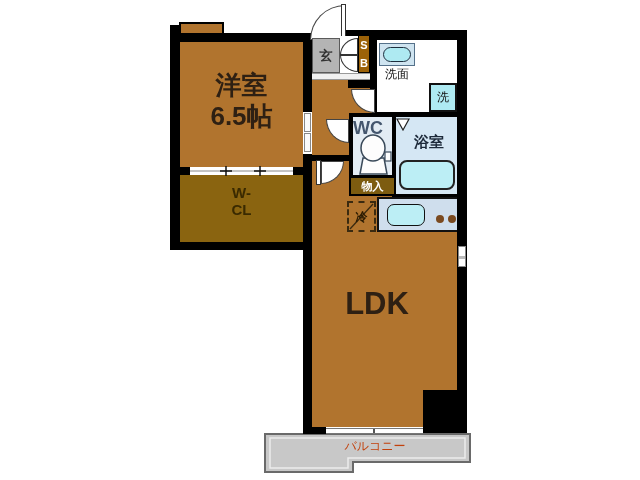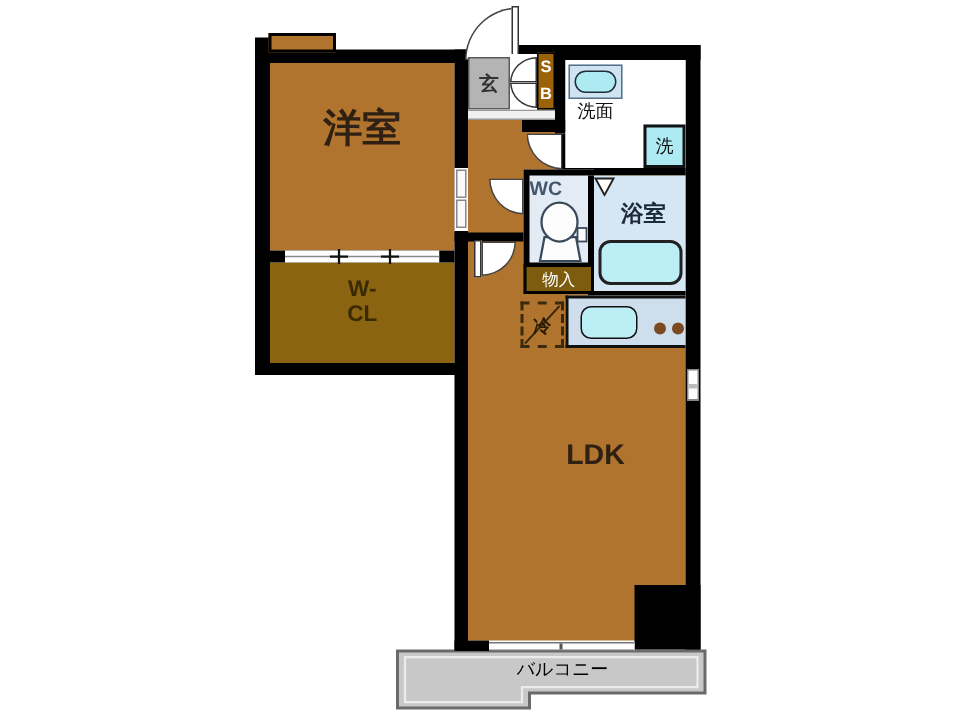--- a/index.html
+++ b/index.html
@@ -19,21 +19,21 @@
   <div class="abs" style="left:180px;top:42px;width:123px;height:125px;background:#b1742e;"></div>
   <div class="abs" style="left:180px;top:175px;width:123px;height:67px;background:#8a6410;"></div>
   <div class="abs" style="left:312px;top:80px;width:37px;height:80px;background:#b1742e;"></div>
   <div class="abs" style="left:344px;top:88px;width:28px;height:29px;background:#b1742e;"></div>
   <div class="abs" style="left:312px;top:113px;width:145px;height:314px;background:#b1742e;"></div>
 
   <svg class="abs" style="left:260px;top:430px;" width="215" height="46" viewBox="0 0 215 46">
     <polygon points="5,4 210,4 210,32 93,32 93,42 5,42" fill="#c8c8c8" stroke="#6a6a6a" stroke-width="2"></polygon>
     <polygon points="10,8 205,8 205,28 88,28 88,38 10,38" fill="none" stroke="#ececec" stroke-width="1.5"></polygon>
   </svg>
-  <div class="room-label" style="left:300px;top:438px;width:150px;font-size:12px;font-weight:normal;color:#000000;">バルコニー</div>
+  <div class="room-label" style="left:300px;top:438px;width:150px;font-size:12px;font-weight:normal;color:#c2410c;">バルコニー</div>
 
   <div class="wall" style="left:170px;top:25px;width:10px;height:225px;"></div>
   <div class="wall" style="left:170px;top:33px;width:142px;height:9px;"></div>
   <div class="wall" style="left:170px;top:242px;width:142px;height:8px;"></div>
   <div class="wall" style="left:303px;top:33px;width:9px;height:209px;"></div>
   <div class="wall" style="left:303px;top:242px;width:9px;height:191px;"></div>
   <div class="wall" style="left:345px;top:30px;width:122px;height:10px;"></div>
   <div class="wall" style="left:457px;top:30px;width:10px;height:403px;"></div>
   <div class="wall" style="left:370px;top:33px;width:7px;height:56px;"></div>
   <div class="wall" style="left:348px;top:80px;width:29px;height:8px;"></div>
@@ -64,37 +64,37 @@
 
   <div class="abs" style="left:377px;top:40px;width:80px;height:72px;background:#ffffff;"></div>
   <div class="abs" style="left:379px;top:43px;width:36px;height:23px;background:#cfe4f0;border:1px solid #55718a;box-sizing:border-box;"></div>
   <div class="abs" style="left:383px;top:47px;width:28px;height:15px;background:#aeeaf2;border:1.5px solid #1e2e3e;border-radius:8px;box-sizing:border-box;"></div>
   <div class="room-label" style="left:377px;top:66px;width:40px;font-size:12px;font-weight:normal;color:#111;">洗面</div>
   <div class="abs" style="left:429px;top:83px;width:28px;height:29px;background:#aeeaf2;border:2px solid #111;box-sizing:border-box;"></div>
   <div class="room-label" style="left:429px;top:89px;width:28px;font-size:12px;font-weight:normal;color:#111;">洗</div>
   <div class="swing" style="left:351px;top:89px;width:24px;height:24px;border-bottom-left-radius:100% 100%;"></div>
 
   <div class="abs" style="left:349px;top:113px;width:47px;height:66px;background:#e3ecf4;border:4px solid #000;box-sizing:border-box;"></div>
-  <div class="room-label" style="left:353px;top:118px;width:15px;font-size:13px;color:#44566e;">WC</div>
+  <div class="room-label" style="left:353px;top:118px;width:15px;font-size:18px;color:#44566e;">WC</div>
   <svg class="abs" style="left:354px;top:131px;" width="40" height="44" viewBox="0 0 40 44">
     <polygon points="6,43 9,27 30,27 33,43" fill="#fdfdfd" stroke="#3a4a5a" stroke-width="1.5"></polygon>
     <ellipse cx="19" cy="17" rx="12" ry="13" fill="#fdfdfd" stroke="#3a4a5a" stroke-width="1.5"></ellipse>
     <rect x="31" y="21" width="6" height="9" fill="#fdfdfd" stroke="#3a4a5a" stroke-width="1.2"></rect>
   </svg>
   <div class="swing" style="left:326px;top:119px;width:23px;height:24px;border-bottom-left-radius:100% 100%;"></div>
 
   <div class="abs" style="left:392px;top:117px;width:65px;height:80px;background:#d5e7f4;border-left:4px solid #000;border-bottom:3px solid #000;box-sizing:border-box;"></div>
   <div class="room-label" style="left:404px;top:133px;width:50px;font-size:15px;color:#1d2a3a;">浴室</div>
   <div class="abs" style="left:399px;top:160px;width:56px;height:30px;background:#bceef5;border:2px solid #222;border-radius:8px;box-sizing:border-box;"></div>
   <svg class="abs" style="left:396px;top:118px;" width="14" height="13" viewBox="0 0 14 13">
     <polygon points="1,1 13,1 7,12" fill="#fff" stroke="#222" stroke-width="1.2"></polygon>
   </svg>
 
   <div class="abs" style="left:349px;top:176px;width:47px;height:20px;background:#7d5c10;border:2px solid #000;box-sizing:border-box;"></div>
-  <div class="room-label" style="left:349px;top:179px;width:47px;font-size:11px;font-weight:normal;color:#fff;text-align:center;">物入</div>
+  <div class="room-label" style="left:349px;top:179px;width:47px;font-size:11px;font-weight:bold;color:#fff;text-align:center;">物入</div>
 
   <div class="abs" style="left:377px;top:197px;width:80px;height:35px;background:#cfdeed;border:2px solid #111;border-right:none;box-sizing:border-box;"></div>
   <div class="abs" style="left:387px;top:204px;width:38px;height:22px;background:#bceef5;border:1.5px solid #111;border-radius:7px;box-sizing:border-box;"></div>
   <div class="abs" style="left:436px;top:215px;width:8px;height:8px;background:#7b4a20;border-radius:50%;"></div>
   <div class="abs" style="left:448px;top:215px;width:8px;height:8px;background:#7b4a20;border-radius:50%;"></div>
 
   <div class="abs" style="left:347px;top:201px;width:29px;height:31px;border:2px dashed #3a2a10;box-sizing:border-box;">
     <svg width="25" height="27" viewBox="0 0 25 27" style="position:absolute;left:0;top:0;">
       <line x1="1" y1="26" x2="24" y2="1" stroke="#3a2a10" stroke-width="1.3"></line>
     </svg>
@@ -120,22 +120,23 @@
 
   <div class="abs" style="left:326px;top:428px;width:97px;height:6px;background:#fff;border-top:1px solid #777;border-bottom:1px solid #777;box-sizing:border-box;">
     <div style="position:absolute;left:48%;top:0;width:2px;height:4px;background:#555;"></div>
   </div>
   <div class="abs" style="left:458px;top:246px;width:8px;height:21px;background:#fff;border:1px solid #888;box-sizing:border-box;">
     <div style="position:absolute;left:0;top:9px;width:6px;height:3px;background:#bbb;"></div>
   </div>
 
   <div class="room-label" style="left:180px;top:70px;width:123px;font-size:26px;line-height:31px;text-align:center;">
     <span>洋室</span><br>
+    <span>6.5帖</span>
   </div>
   <div class="room-label" style="left:180px;top:184px;width:123px;font-size:15px;line-height:17px;color:#3a2a00;">
     <span>W-</span><br>
     <span>CL</span>
   </div>
-  <div class="room-label" style="left:324px;top:286px;width:146px;font-size:19px;line-height:35px;">
+  <div class="room-label" style="left:304px;top:286px;width:146px;font-size:31px;line-height:35px;">
     <span>LDK</span><br>
   </div>
 
 </div>
 
 </body></html>

